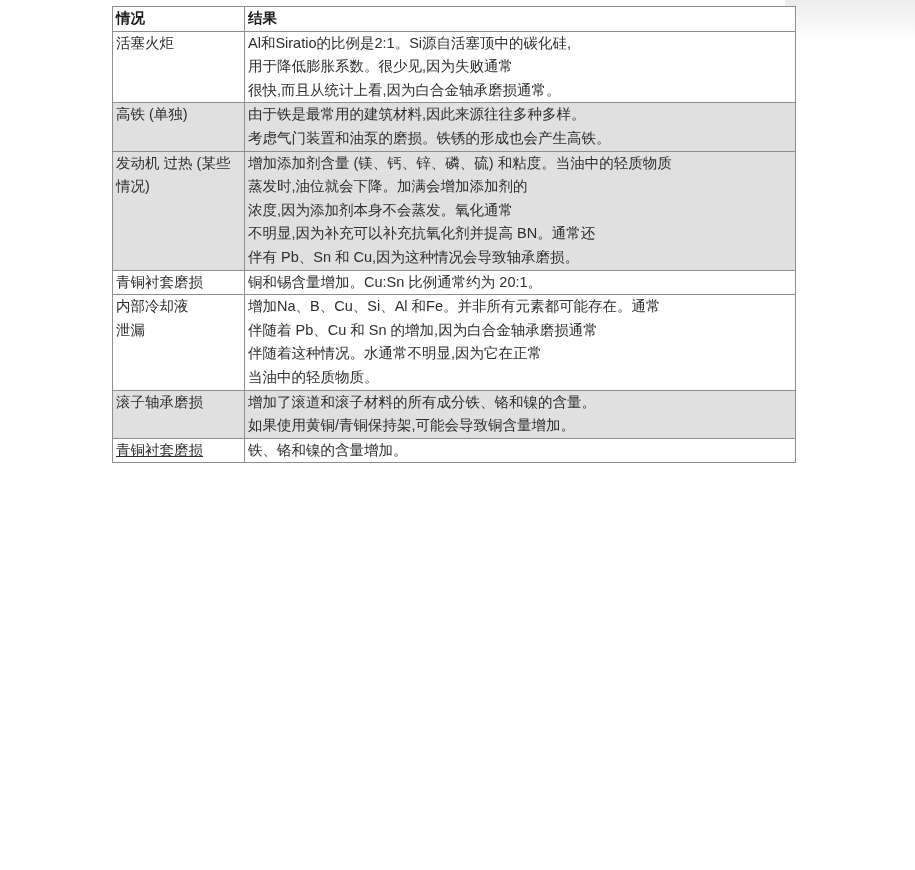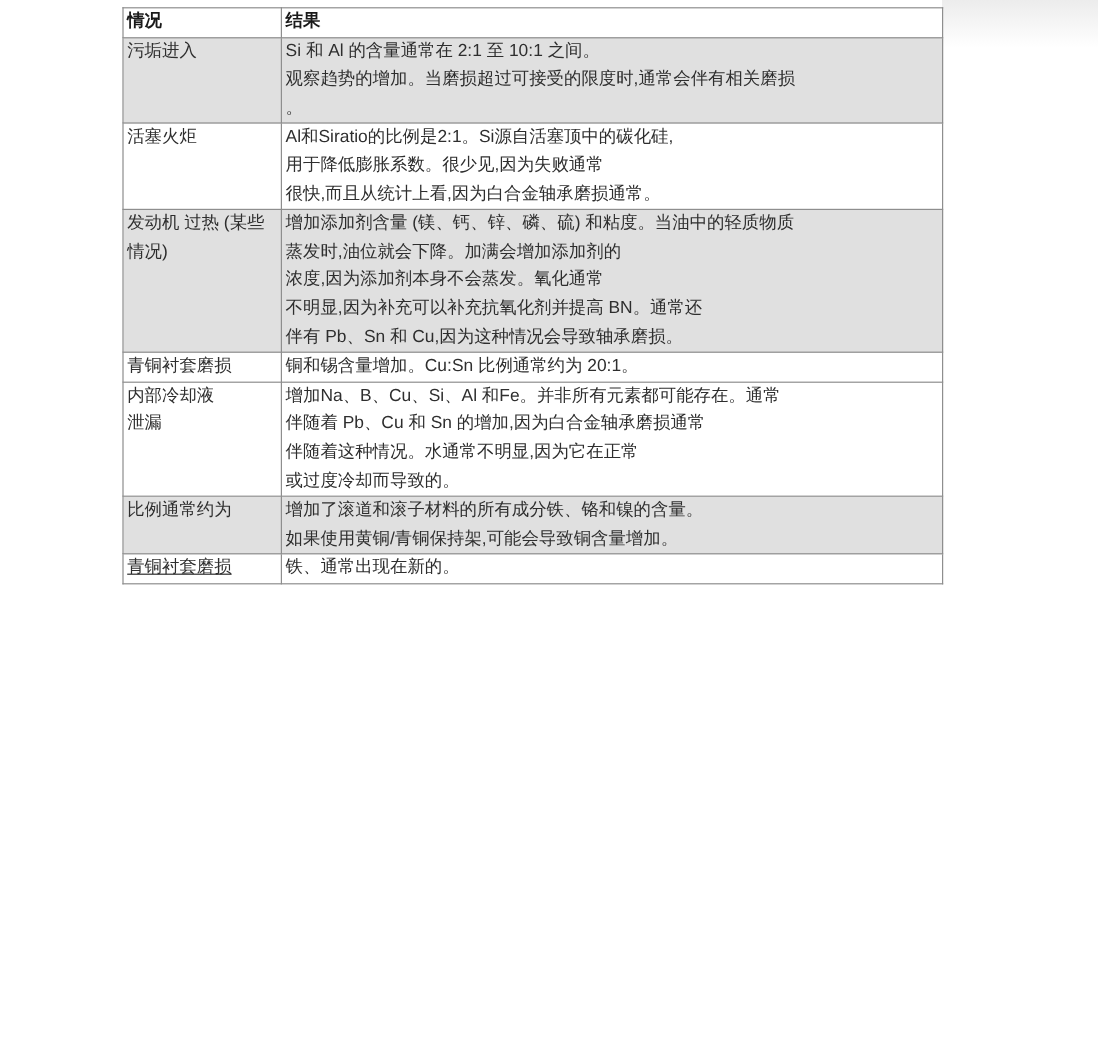--- a/index.html
+++ b/index.html
@@ -24,21 +24,21 @@
     position: absolute;
     top: 0;
     right: 0;
     width: 130px;
     height: 44px;
     background: linear-gradient(180deg, #ececec 0%, #ffffff 90%);
     pointer-events: none;
   }
   .table-wrap {
     position: absolute;
-    left: 102px;
+    left: 112px;
     top: 6px;
   }
   table.fault-table {
     border-collapse: collapse;
     table-layout: fixed;
     width: 683px;
     color: var(--text);
     font-size: 14.5px;
     line-height: 23.6px;
   }
@@ -77,38 +77,37 @@
       <col class="c-sit">
       <col class="c-res">
     </colgroup>
     <thead>
       <tr>
         <th class="sit">情况</th>
         <th class="res">结果</th>
       </tr>
     </thead>
     <tbody id="table-body">
-        <tr class="shaded">
-          <td class="sit">
-            <div class="line">污垢进入</div>
-          </td>
-          <td class="res">
-            <div class="line">Si 和 Al 的含量通常在 2:1 至 10:1 之间。</div>
-            <div class="line">观察趋势的增加。当磨损超过可接受的限度时,通常会伴有相关磨损</div>
-            <div class="line">。</div>
-          </td>
-        </tr>
         <tr>
           <td class="sit">
             <div class="line">活塞火炬</div>
           </td>
           <td class="res">
             <div class="line">Al和Siratio的比例是2:1。Si源自活塞顶中的碳化硅,</div>
             <div class="line">用于降低膨胀系数。很少见,因为失败通常</div>
             <div class="line">很快,而且从统计上看,因为白合金轴承磨损通常。</div>
+          </td>
+        </tr>
+        <tr class="shaded">
+          <td class="sit">
+            <div class="line">高铁 (单独)</div>
+          </td>
+          <td class="res">
+            <div class="line">由于铁是最常用的建筑材料,因此来源往往多种多样。</div>
+            <div class="line">考虑气门装置和油泵的磨损。铁锈的形成也会产生高铁。</div>
           </td>
         </tr>
         <tr class="shaded">
           <td class="sit">
             <div class="line">发动机 过热 (某些</div>
             <div class="line">情况)</div>
           </td>
           <td class="res">
             <div class="line">增加添加剂含量 (镁、钙、锌、磷、硫) 和粘度。当油中的轻质物质</div>
             <div class="line">蒸发时,油位就会下降。加满会增加添加剂的</div>
@@ -127,35 +126,35 @@
         </tr>
         <tr>
           <td class="sit">
             <div class="line">内部冷却液</div>
             <div class="line">泄漏</div>
           </td>
           <td class="res">
             <div class="line">增加Na、B、Cu、Si、Al 和Fe。并非所有元素都可能存在。通常</div>
             <div class="line">伴随着 Pb、Cu 和 Sn 的增加,因为白合金轴承磨损通常</div>
             <div class="line">伴随着这种情况。水通常不明显,因为它在正常</div>
-            <div class="line">或过度冷却而导致的。</div>
+            <div class="line">当油中的轻质物质。</div>
           </td>
         </tr>
         <tr class="shaded">
           <td class="sit">
-            <div class="line">比例通常约为</div>
+            <div class="line">滚子轴承磨损</div>
           </td>
           <td class="res">
             <div class="line">增加了滚道和滚子材料的所有成分铁、铬和镍的含量。</div>
             <div class="line">如果使用黄铜/青铜保持架,可能会导致铜含量增加。</div>
           </td>
         </tr>
         <tr>
           <td class="sit">
             <div class="line">青铜衬套磨损</div>
           </td>
           <td class="res">
-            <div class="line">铁、通常出现在新的。</div>
+            <div class="line">铁、铬和镍的含量增加。</div>
           </td>
         </tr>
       </tbody>
   </table>
 </div>
 
 </body></html>

